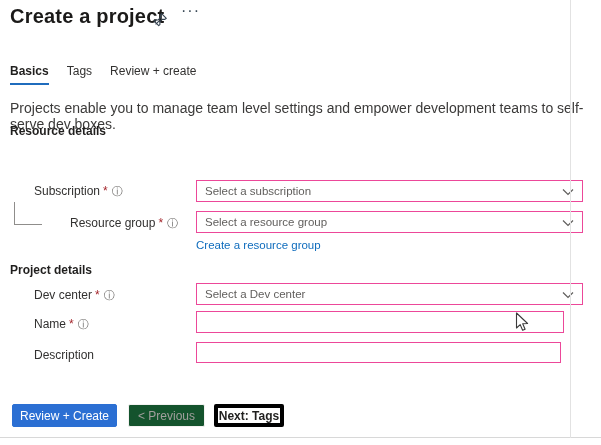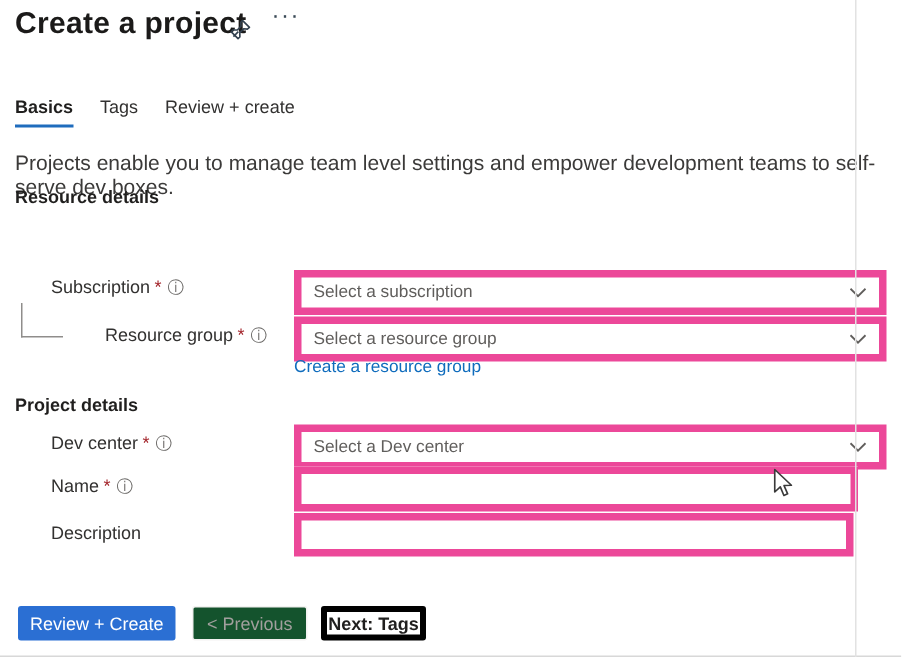--- a/index.html
+++ b/index.html
@@ -16,21 +16,21 @@
   .tab.active{font-weight:700;color:#201f1e;border-bottom:2px solid #1f6cbd;}
 
   .intro{position:absolute;left:10px;top:100px;font-size:14px;color:#3b3a39;}
   .sec-head{position:absolute;left:10px;font-size:12px;font-weight:700;color:#201f1e;}
   .sec-desc{position:absolute;left:10px;top:142px;width:552px;font-size:11.5px;line-height:16px;color:#3b3a39;}
 
   .lbl{position:absolute;font-size:12px;color:#323130;white-space:nowrap;margin-left:24px;}
   .req{color:#a4262c;padding:0 1px 0 3px;}
   .info{color:#6b6967;font-size:11px;padding-left:3px;cursor:default;}
 
-  .field{position:absolute;left:196px;height:20px;border:5px solid #ec4899;background:#fff;
+  .field{position:absolute;left:196px;height:20px;border:1px solid #ec4899;background:#fff;
          display:flex;align-items:center;box-sizing:content-box;}
   .dropdown{width:369px;padding:0 8px;justify-content:space-between;cursor:pointer;}
   .placeholder{font-size:11.5px;color:#605e5c;}
   .chev{flex:0 0 auto;margin-left:6px;}
   .txt{width:366px;}
   .txt input{width:100%;height:100%;border:0;outline:none;padding:0 8px;font-size:11.5px;background:transparent;}
 
   .connector{position:absolute;left:14px;top:202px;width:27px;height:22px;
              border-left:1px solid #8f8d8b;border-bottom:1px solid #8f8d8b;}
 

